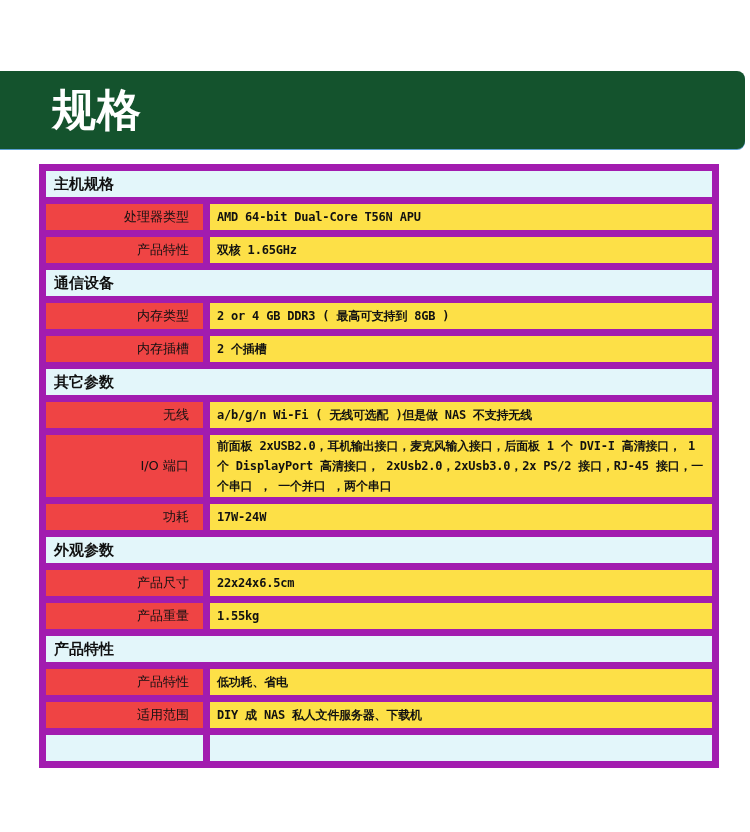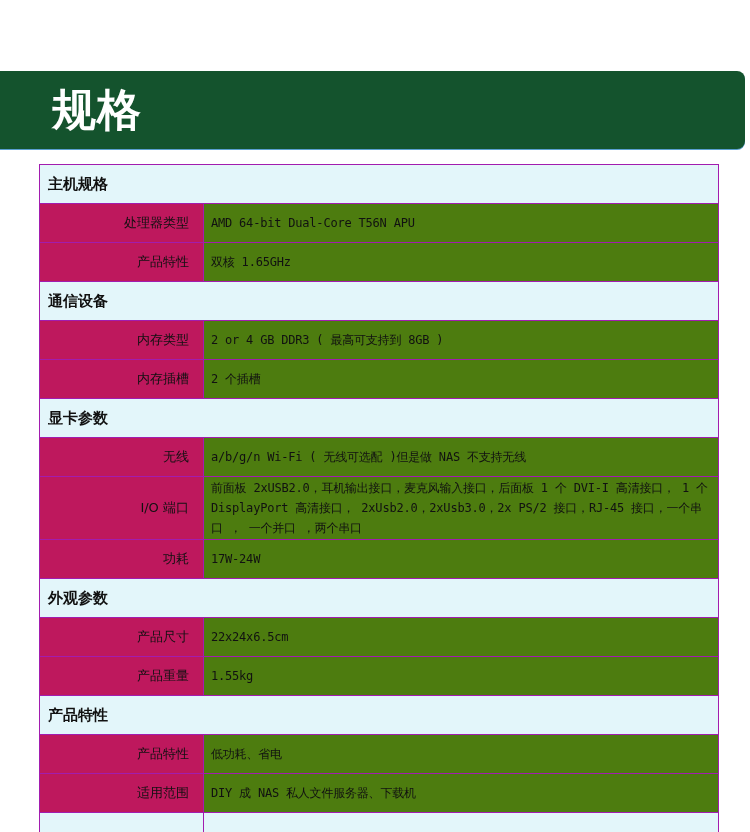--- a/index.html
+++ b/index.html
@@ -40,45 +40,46 @@
     .spec-table {
       position: absolute;
       left: 39px;
       top: 164px;
       width: 680px;
       border-collapse: collapse;
       table-layout: fixed;
       font-size: 13px;
     }
     .spec-table td {
-      border: 1px solid #a21caf;
-      padding: 6px 7px;
+      border: 7px solid #a21caf;
+      padding: 0 7px;
       height: 26px;
       vertical-align: middle;
       overflow: hidden;
       white-space: nowrap;
     }
     .col-label { width: 164px; }
     .section-row td {
       background: #E3F6FA;
       font-weight: bold;
       font-size: 15px;
       padding-left: 8px;
     }
     .label-cell {
-      background: #be185d;
+      background: #ef4444;
       text-align: right;
       padding-right: 14px !important;
       font-size: 13px;
     }
     .value-cell {
-      background: #4d7c0f;
+      background: #fde047;
       font-family: "DejaVu Sans Mono", "Liberation Mono", monospace;
       font-size: 12px;
       letter-spacing: -0.2px;
+      font-weight: bold;
     }
     .value-cell.multi {
       white-space: normal;
       line-height: 20px;
       padding-top: 1px;
       padding-bottom: 1px;
       height: 60px;
     }
     .empty-row td {
       background: #E3F6FA;
@@ -117,21 +118,21 @@
     <tr>
       <td class="label-cell">内存类型</td>
       <td class="value-cell">2 or 4 GB DDR3 ( 最高可支持到 8GB )</td>
     </tr>
     <tr>
       <td class="label-cell">内存插槽</td>
       <td class="value-cell">2 个插槽</td>
     </tr>
 
     <tr class="section-row">
-      <td colspan="2">显卡参数</td>
+      <td colspan="2">其它参数</td>
     </tr>
 
     <tr>
       <td class="label-cell">无线</td>
       <td class="value-cell">a/b/g/n Wi-Fi ( 无线可选配 )但是做 NAS 不支持无线</td>
     </tr>
 
     <tr>
       <td class="label-cell">I/O 端口</td>
       <td class="value-cell multi">前面板 2xUSB2.0，耳机输出接口，麦克风输入接口，后面板 1 个  DVI-I 高清接口， 1 个  DisplayPort 高清接口， 2xUsb2.0，2xUsb3.0，2x PS/2 接口，RJ-45 接口，一个串口 ， 一个并口 ，两个串口</td>

